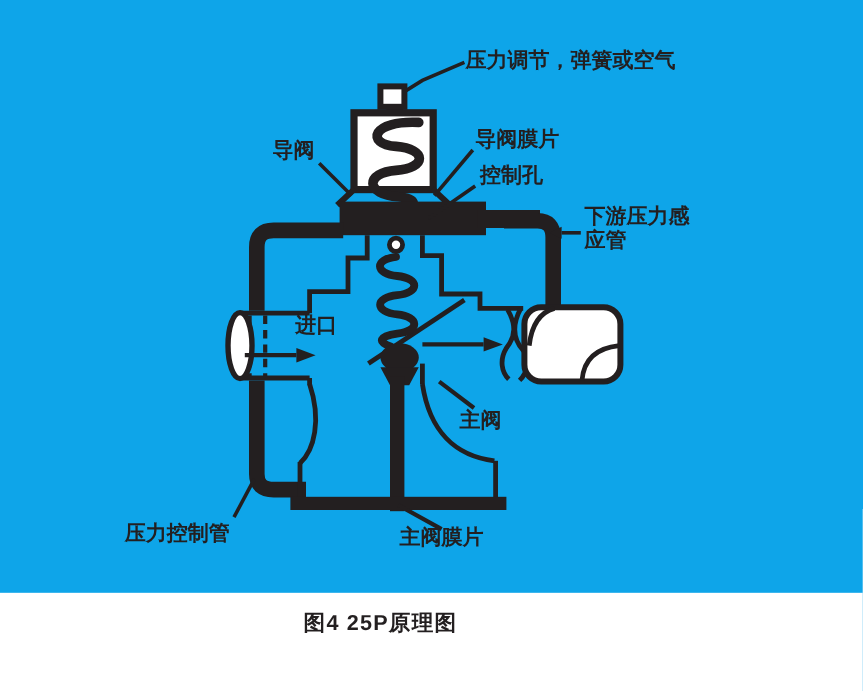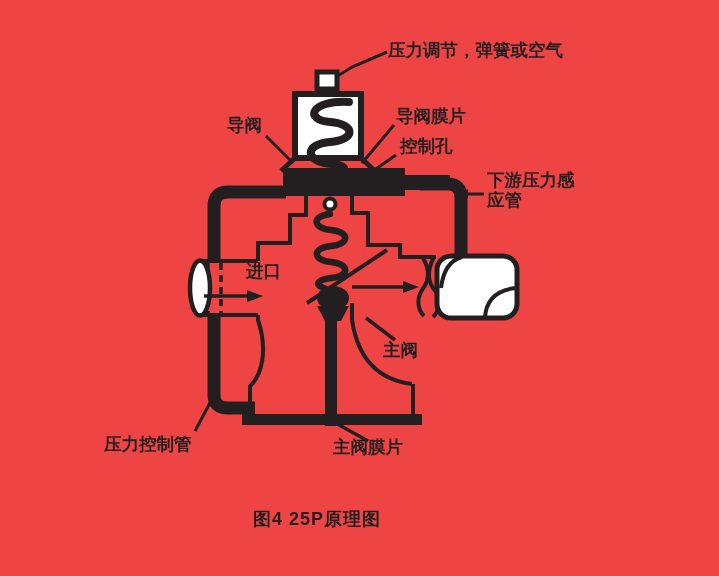--- a/index.html
+++ b/index.html
@@ -4,22 +4,22 @@
 <style>
   html,body{margin:0;padding:0;}
   body{
     width:719px;height:576px;
     background:#ffffff;
     font-family:"Liberation Sans","DejaVu Sans",sans-serif;
     overflow:hidden;
   }
   .page{
     position:relative;
-    width:719px;height:576px;
-    background:#ef4444;
+    width:719px;height:494px;
+    background:#0ea5e9;
     text-align:center;
   }
   svg text{
     fill:#231f20;
     font-family:"Liberation Sans","DejaVu Sans",sans-serif;
     font-weight:700;
   }
   .lbl{font-size:17.5px;}
   .caption{font-size:18px;letter-spacing:1px;}
 </style>

